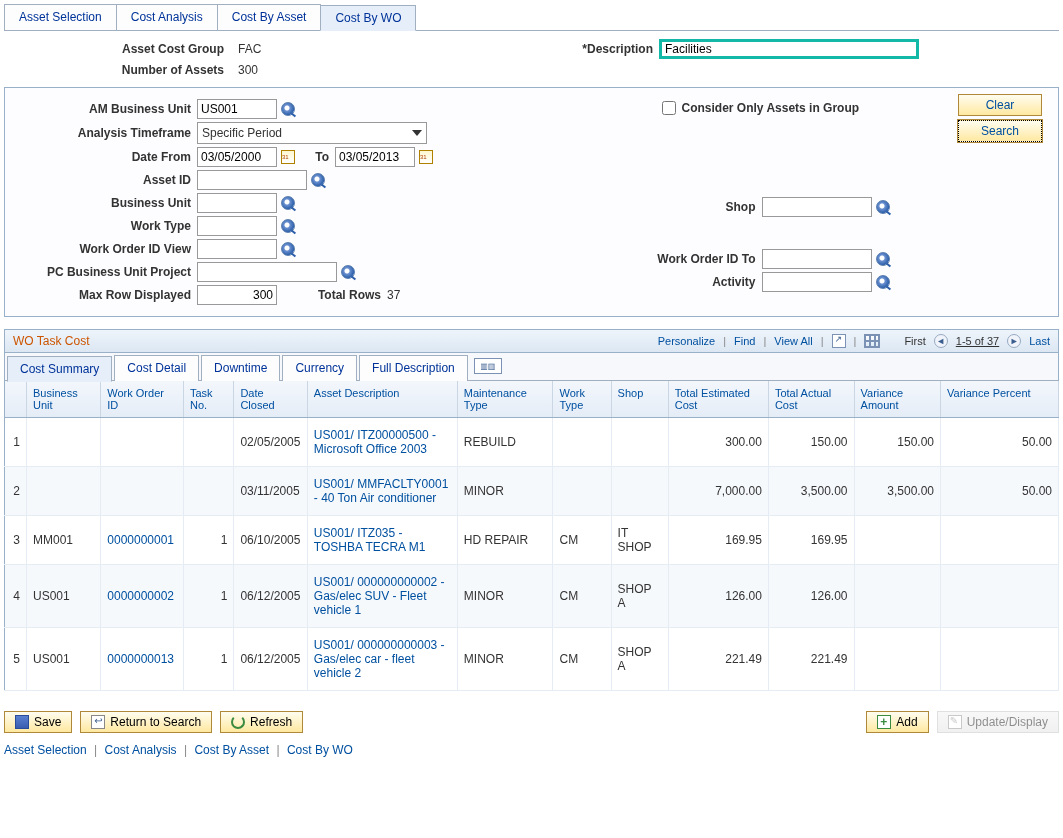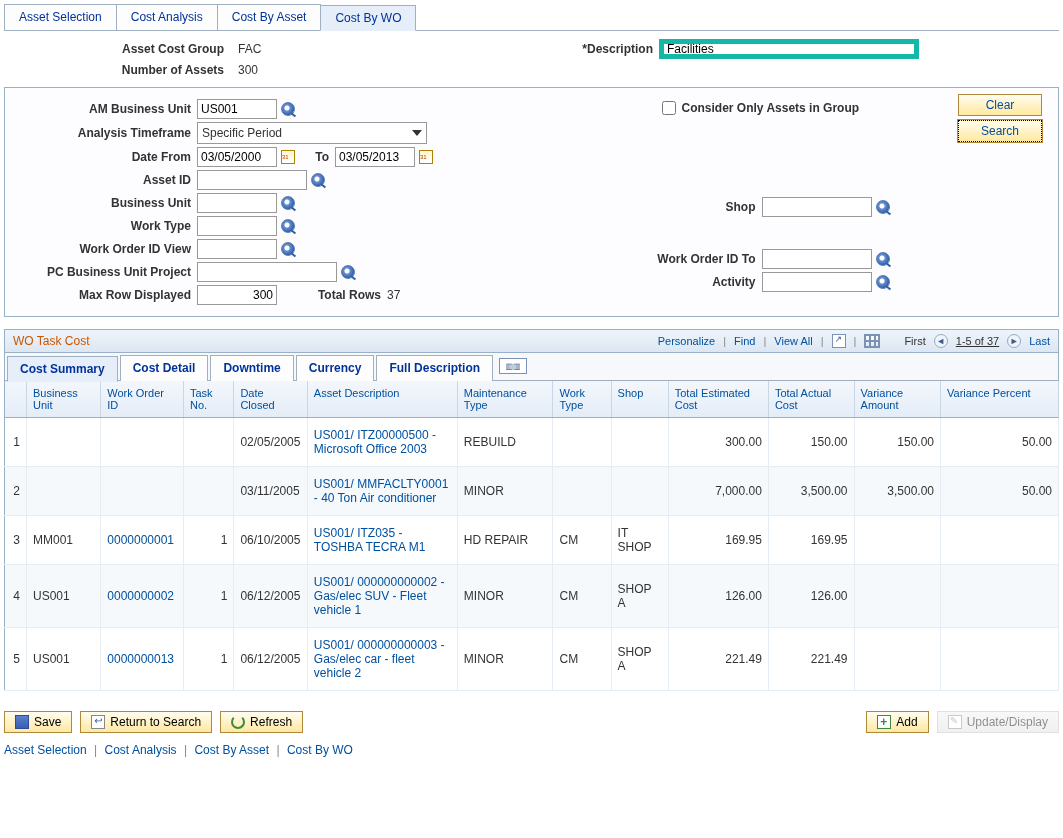--- a/index.html
+++ b/index.html
@@ -29,21 +29,21 @@
   border-bottom: 1px solid #e6eef9;
   position: relative;
   top: 1px;
 }
 
 
 .summary-row { display:flex; align-items:center; margin: 4px 0; padding-left: 80px; }
 .summary-label { text-align:right; width:150px; font-weight:bold; color:#333; padding-right:10px; }
 .summary-value { padding-left:4px; }
 .desc-group { margin-left:auto; display:flex; align-items:center; padding-right:140px; }
-.desc-group input { width:260px; height:20px; border:5px solid #14b8a6; padding:0 3px; font-size:12px; }
+.desc-group input { width:260px; height:20px; border:3px solid #14b8a6; padding:0 3px; font-size:12px; }
 
 
 .panel {
   border: 1px solid #98b0c8;
   background: #fdfdff;
   margin-top:10px;
 }
 .panel-header {
   background: linear-gradient(#f7fafc, #e5eef7);
   padding: 4px 8px;
@@ -160,21 +160,20 @@
 .subtab-row { display:flex; border-bottom:1px solid #a0b0c0; background:#f6f8fb; border-left:1px solid #98b0c8; border-right:1px solid #98b0c8;}
 .subtab {
   padding:5px 12px;
   border:1px solid #a0b0c0;
   border-bottom:none;
   margin:2px 0 -1px 2px;
   background:#fdfdfd;
   color:#003399;
   font-size:12px;
   cursor:pointer;
-  font-weight:bold;
 }
 .subtab.active { background:#e6eef9; border-bottom:1px solid #e6eef9; position:relative; top:1px;}
 .show-all-icon {
   width:28px;height:16px;border:1px solid #7b92b4;background:#fff;
   margin:5px 0 0 6px; display:flex;align-items:center;justify-content:center;font-size:8px;color:#3a5d8f;
   cursor:pointer;
 }
 
 
 table.grid { width:100%; border-collapse:collapse; border-left:1px solid #98b0c8; border-right:1px solid #98b0c8; border-bottom:1px solid #98b0c8;}

